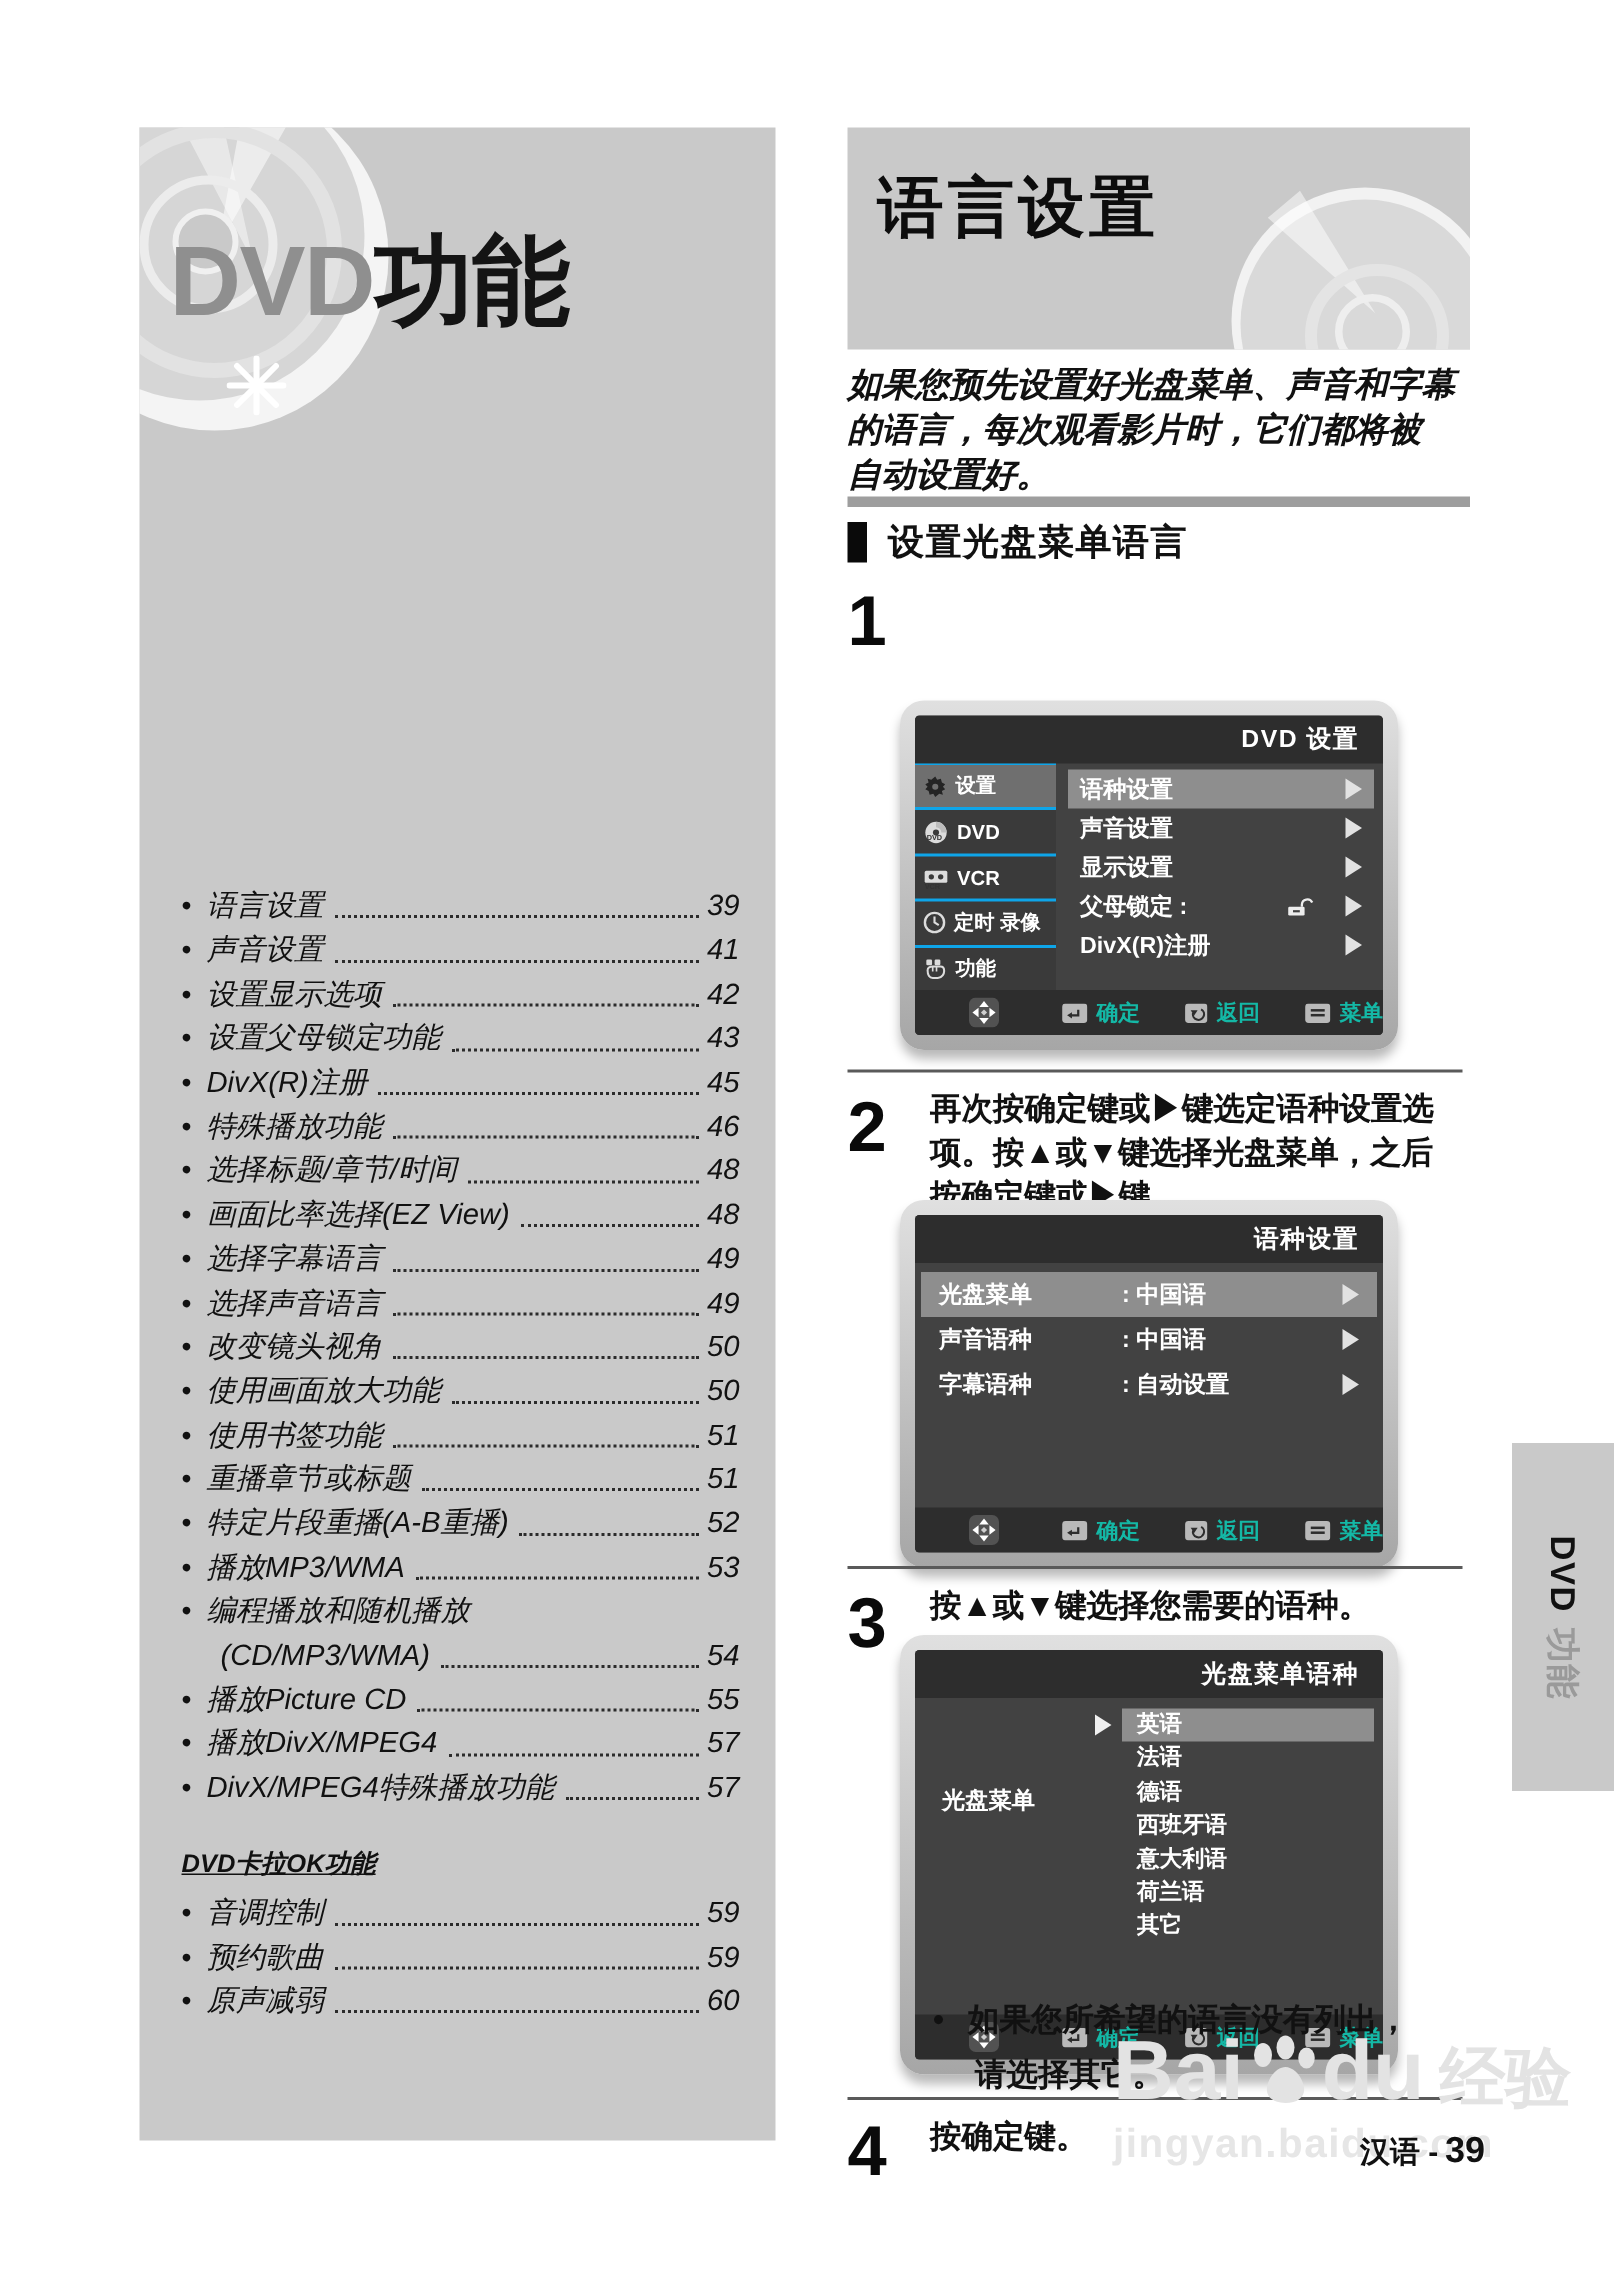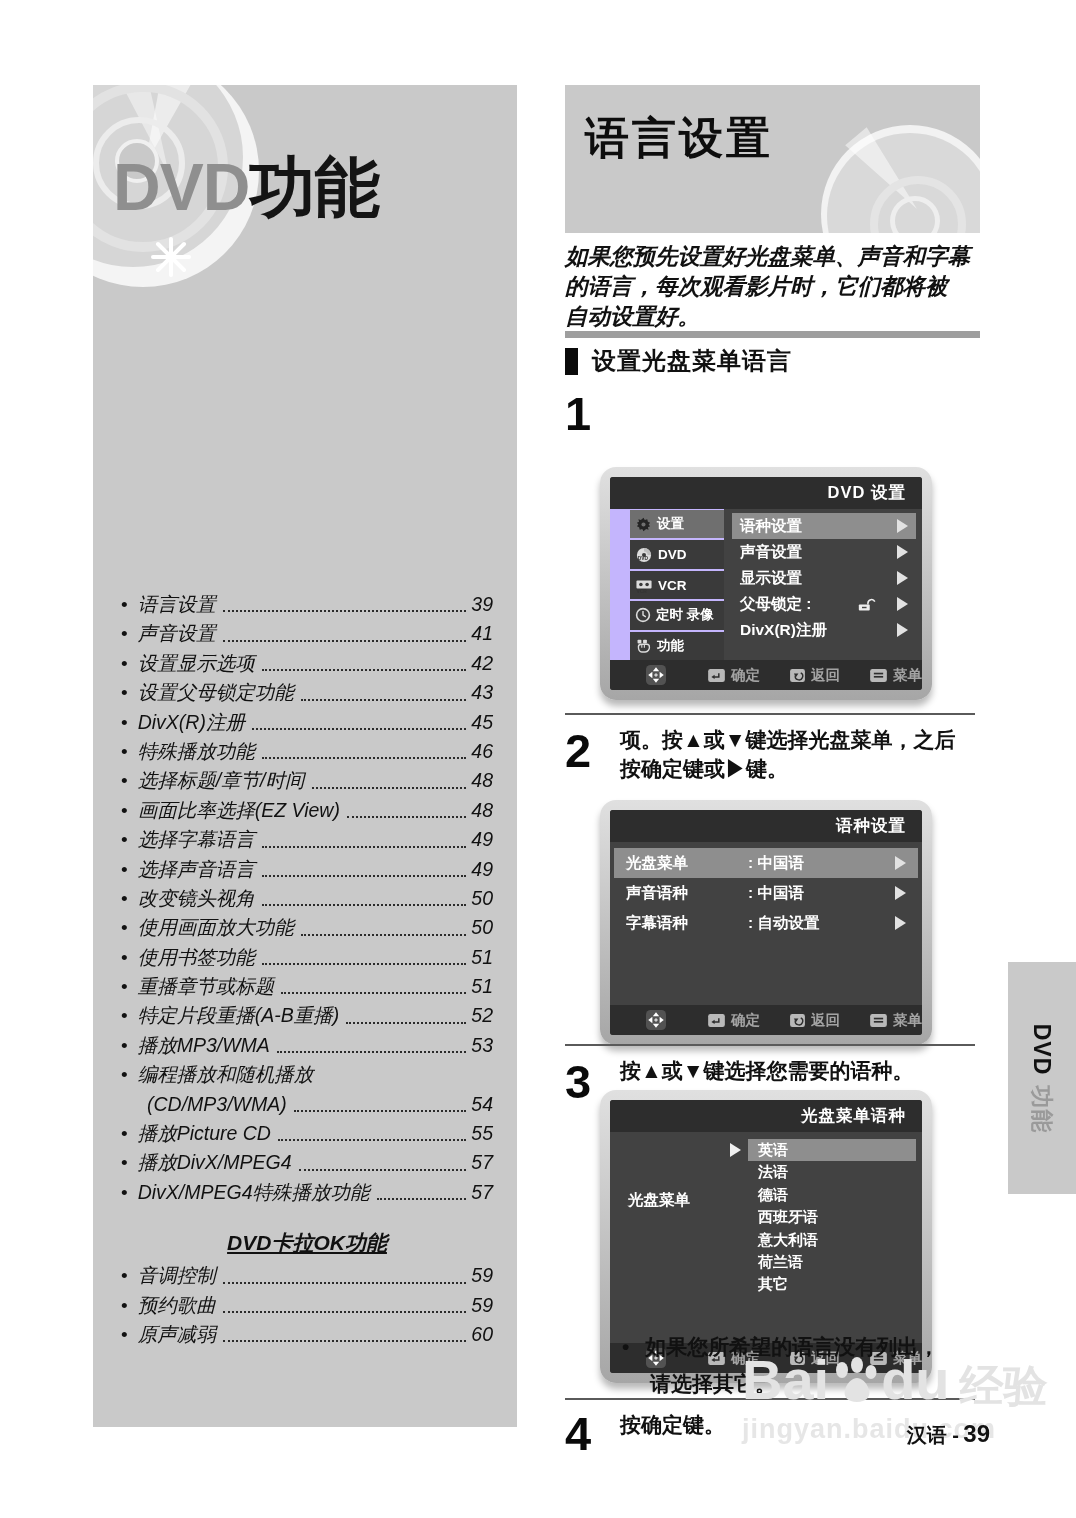--- a/index.html
+++ b/index.html
@@ -25,22 +25,22 @@
   .lp-title .g{color:#8f8f8f;}
   .lp-title .b{color:#141414;}
   .star{position:absolute;left:58px;top:152px;}
 
   .toc{position:absolute;left:28px;top:505px;width:372px;font-style:italic;font-size:19.5px;}
   .toc-row{display:flex;align-items:flex-end;height:29.4px;line-height:29.4px;white-space:nowrap;}
   .toc-row::before{content:"•";font-style:normal;margin-right:10px;font-size:19px;}
   .toc-row .lead{flex:1;border-bottom:2.2px dotted #2b2b2b;margin:0 5px 7px 7px;}
   .toc-row .tp{font-weight:normal;}
   .toc-row.cont::before{content:"";margin-right:26px;}
-  .karaoke-heading{margin-top:18px;height:36px;line-height:36px;font-weight:bold;font-size:21px;
-                   text-decoration:underline;text-align:center;}
+  .karaoke-heading{margin-top:18px;height:36px;line-height:36px;font-weight:bold;font-size:17px;
+                   text-decoration:underline;}
 
   
   .side-tab{position:absolute;left:1008px;top:962px;width:68px;height:232px;background:#c9c9c9;
             display:flex;align-items:center;justify-content:center;}
   .side-tab .rot{transform:rotate(90deg);white-space:nowrap;font-size:23px;font-weight:bold;letter-spacing:1px;}
   .side-tab .rot .b{color:#111;}
   .side-tab .rot .g{color:#9a9a9a;margin-left:10px;}
 
   
   .banner{position:absolute;left:565px;top:85px;width:415px;height:148px;background:#c9c9c9;overflow:hidden;}
@@ -81,32 +81,32 @@
 
   
   .screen{position:absolute;width:332px;border-radius:16px;padding:10px;
           background:linear-gradient(180deg,#e0e0e0,#a6a6a6);
           box-shadow:0 6px 7px rgba(0,0,0,.28);box-sizing:border-box;}
   .scr-inner{width:100%;height:100%;background:#424242;display:flex;flex-direction:column;
              overflow:hidden;border-radius:3px;}
   .scr-title{background:#2d2d2d;color:#fff;font-weight:bold;font-size:16.5px;
              text-align:right;padding:5px 16px 5px 0;letter-spacing:1px;}
   .scr-body{flex:1;position:relative;color:#fff;font-weight:bold;}
-  .hint{background:#2d2d2d;height:30px;display:flex;align-items:center;color:#a3a3a3;
+  .hint{background:#2d2d2d;height:30px;display:flex;align-items:center;color:#14b8a6;
         font-size:14.5px;font-weight:bold;}
   .hint .nav{margin-left:36px;display:flex;}
   .hgroup{display:flex;align-items:center;gap:6px;margin-left:30px;}
   .hgroup:nth-of-type(2){margin-left:42px;}
   .arr{width:0;height:0;border-top:7px solid transparent;border-bottom:7px solid transparent;
        border-left:11px solid #e2e2e2;}
 
   
   .s1{left:600px;top:467px;height:233px;}
   .body1{display:flex;height:100%;}
-  .s1side{width:94px;display:flex;flex-direction:column;gap:2px;background:#c4b5fd;padding-top:1px;padding-left:20px;}
+  .s1side{width:94px;display:flex;flex-direction:column;gap:2px;background:#0ea5e9;padding-top:1px;}
   .s1item{flex:1;background:#3a3a3a;display:flex;align-items:center;gap:5px;padding-left:5px;
           color:#fff;font-size:13.5px;font-weight:bold;white-space:nowrap;}
   .s1item.hl{background:#6f6f6f;}
   .s1main{flex:1;padding:4px 6px 0 8px;display:flex;flex-direction:column;}
   .mrow{display:flex;align-items:center;height:26px;font-size:15.5px;padding:0 8px 0 8px;}
   .mrow .lbl{flex:1;}
   .mrow.hl{background:#8e8e8e;}
   .mrow .lock{margin-right:20px;display:flex;}
 
   
@@ -417,20 +417,21 @@
             </svg>
             <span>菜单</span>
           </span>
       </div>
     </div>
   </div>
 
   <div class="rule" style="top:713px;"></div>
   <div class="step-num" style="left:565px;top:727px;">2</div>
   <div class="step-text" style="top:725px;">
+    <div>再次按确定键或▶键选定语种设置选</div>
     <div>项。按▲或▼键选择光盘菜单，之后</div>
     <div>按确定键或▶键。</div>
   </div>
 
   <div class="screen s2">
     <div class="scr-inner">
       <div class="scr-title">语种设置</div>
       <div class="scr-body s2pad">
         <div class="r2row hl">
             <span class="r2l">光盘菜单</span>

